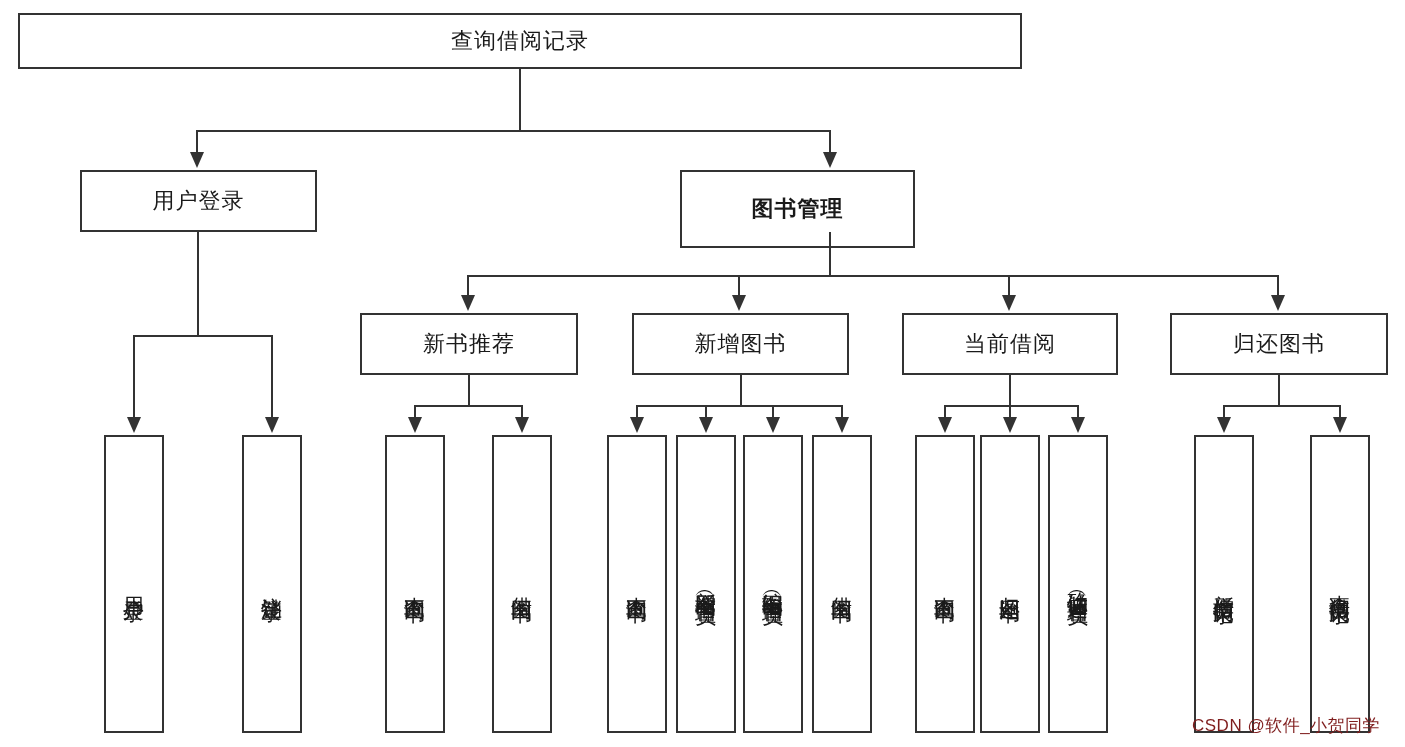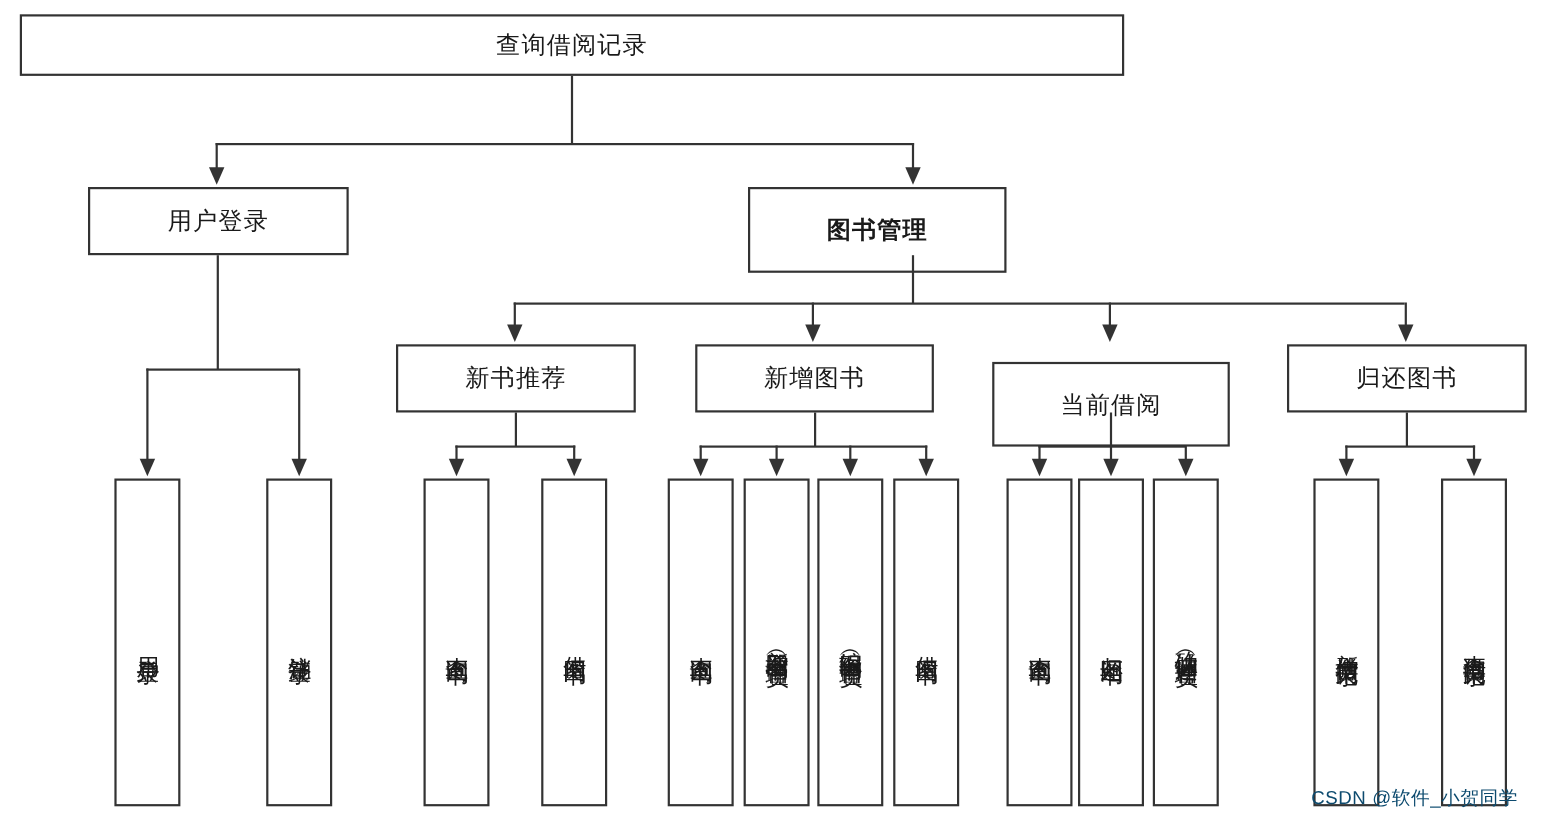--- a/index.html
+++ b/index.html
@@ -52,21 +52,21 @@
     position: absolute;
     width: 0;
     height: 0;
     border-left: 7px solid transparent;
     border-right: 7px solid transparent;
     border-top: 16px solid #333333;
   }
   .watermark {
     position: absolute;
     font-size: 17px;
-    color: #0c4a6e;
+    color: #7f1d1d;
     white-space: nowrap;
     letter-spacing: 0.5px;
   }
 </style>
 </head>
 <body>
 
 <div id="canvas">
 
   <div class="node node-h" style="left:18px; top:13px; width:1004px; height:56px;">
@@ -114,21 +114,21 @@
   <div class="arrow" style="left:1002px; top:295px;"></div>
   <div class="edge edge-v" style="left:1277px; top:275px; width:2px; height:22px;"></div>
   <div class="arrow" style="left:1271px; top:295px;"></div>
 
   <div class="node node-h" style="left:360px; top:313px; width:218px; height:62px;">
     <span>新书推荐</span>
   </div>
   <div class="node node-h" style="left:632px; top:313px; width:217px; height:62px;">
     <span>新增图书</span>
   </div>
-  <div class="node node-h" style="left:902px; top:313px; width:216px; height:77px;margin-top:16px;">
+  <div class="node node-h" style="left:902px; top:313px; width:216px; height:62px;">
     <span>当前借阅</span>
   </div>
   <div class="node node-h" style="left:1170px; top:313px; width:218px; height:62px;">
     <span>归还图书</span>
   </div>
 
   <div class="edge edge-v" style="left:468px; top:375px; width:2px; height:31px;"></div>
   <div class="edge edge-h" style="left:414px; top:405px; width:109px; height:2px;"></div>
   <div class="edge edge-v" style="left:414px; top:405px; width:2px; height:14px;"></div>
   <div class="arrow" style="left:408px; top:417px;"></div>

